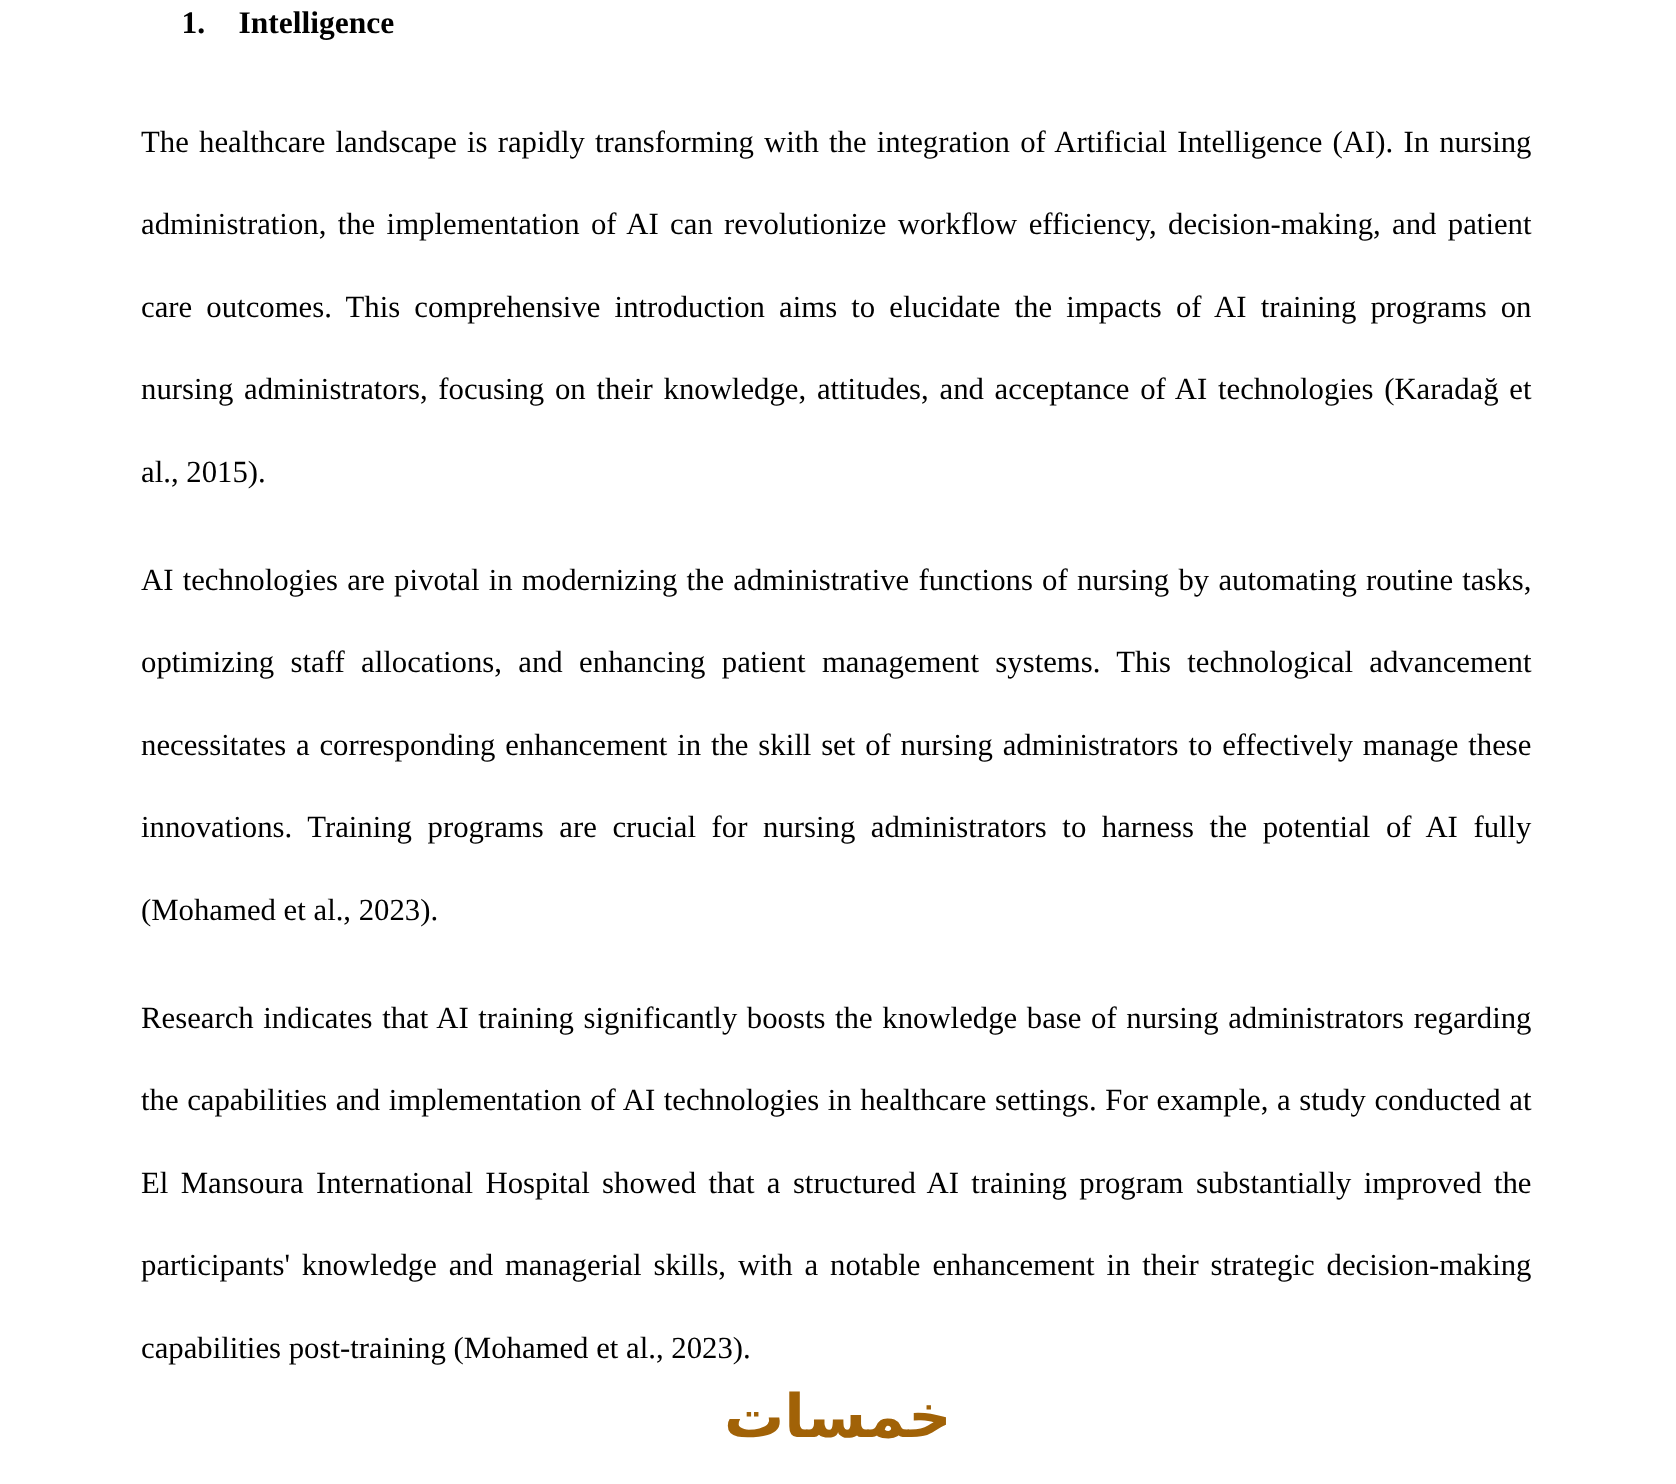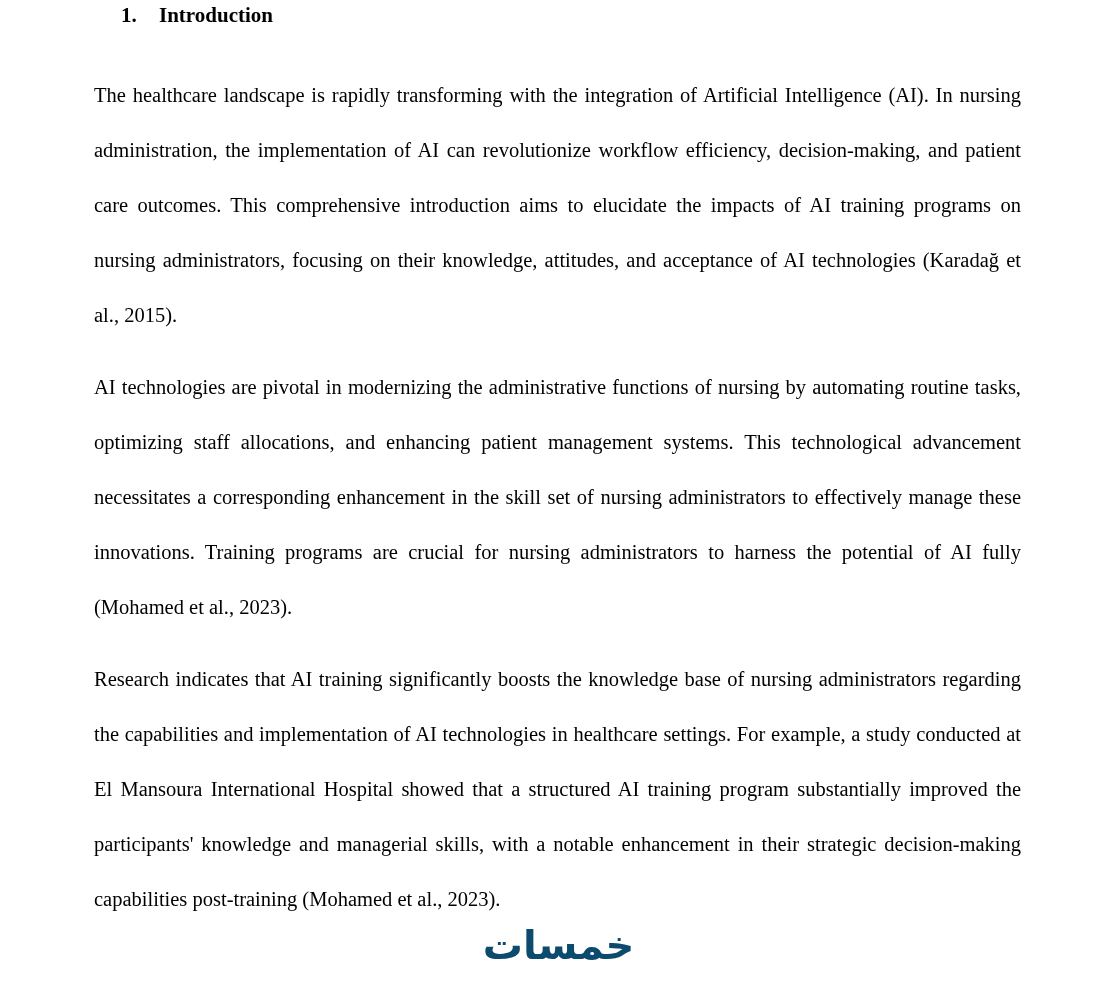--- a/index.html
+++ b/index.html
@@ -40,36 +40,36 @@
     text-justify: inter-word;
   }
   .watermark {
     position: absolute;
     left: 50%;
     top: 922px;
     transform: translateX(-50%);
     font-family: "DejaVu Sans", sans-serif;
     font-size: 40px;
     font-weight: bold;
-    color: #0c4a6e;
+    color: #a16207;
     letter-spacing: 1px;
     user-select: none;
     pointer-events: none;
     z-index: 0;
   }
   .content, .heading { position: relative; z-index: 1; }
 </style>
 </head>
 <body>
 
 <div class="page">
 
   <h1 class="heading">
     <span class="num">1.</span>
-    <span class="title">Introduction</span>
+    <span class="title">Intelligence</span>
   </h1>
 
   <div class="content">
     <p class="para">The healthcare landscape is rapidly transforming with the integration of Artificial Intelligence (AI). In nursing administration, the implementation of AI can revolutionize workflow efficiency, decision-making, and patient care outcomes. This comprehensive introduction aims to elucidate the impacts of AI training programs on nursing administrators, focusing on their knowledge, attitudes, and acceptance of AI technologies (Karadağ et al., 2015).</p>
     <p class="para">AI technologies are pivotal in modernizing the administrative functions of nursing by automating routine tasks, optimizing staff allocations, and enhancing patient management systems. This technological advancement necessitates a corresponding enhancement in the skill set of nursing administrators to effectively manage these innovations. Training programs are crucial for nursing administrators to harness the potential of AI fully (Mohamed et al., 2023).</p>
     <p class="para">Research indicates that AI training significantly boosts the knowledge base of nursing administrators regarding the capabilities and implementation of AI technologies in healthcare settings. For example, a study conducted at El Mansoura International Hospital showed that a structured AI training program substantially improved the participants' knowledge and managerial skills, with a notable enhancement in their strategic decision-making capabilities post-training (Mohamed et al., 2023).</p>
   </div>
 
   <div class="watermark">خمسات</div>
 

